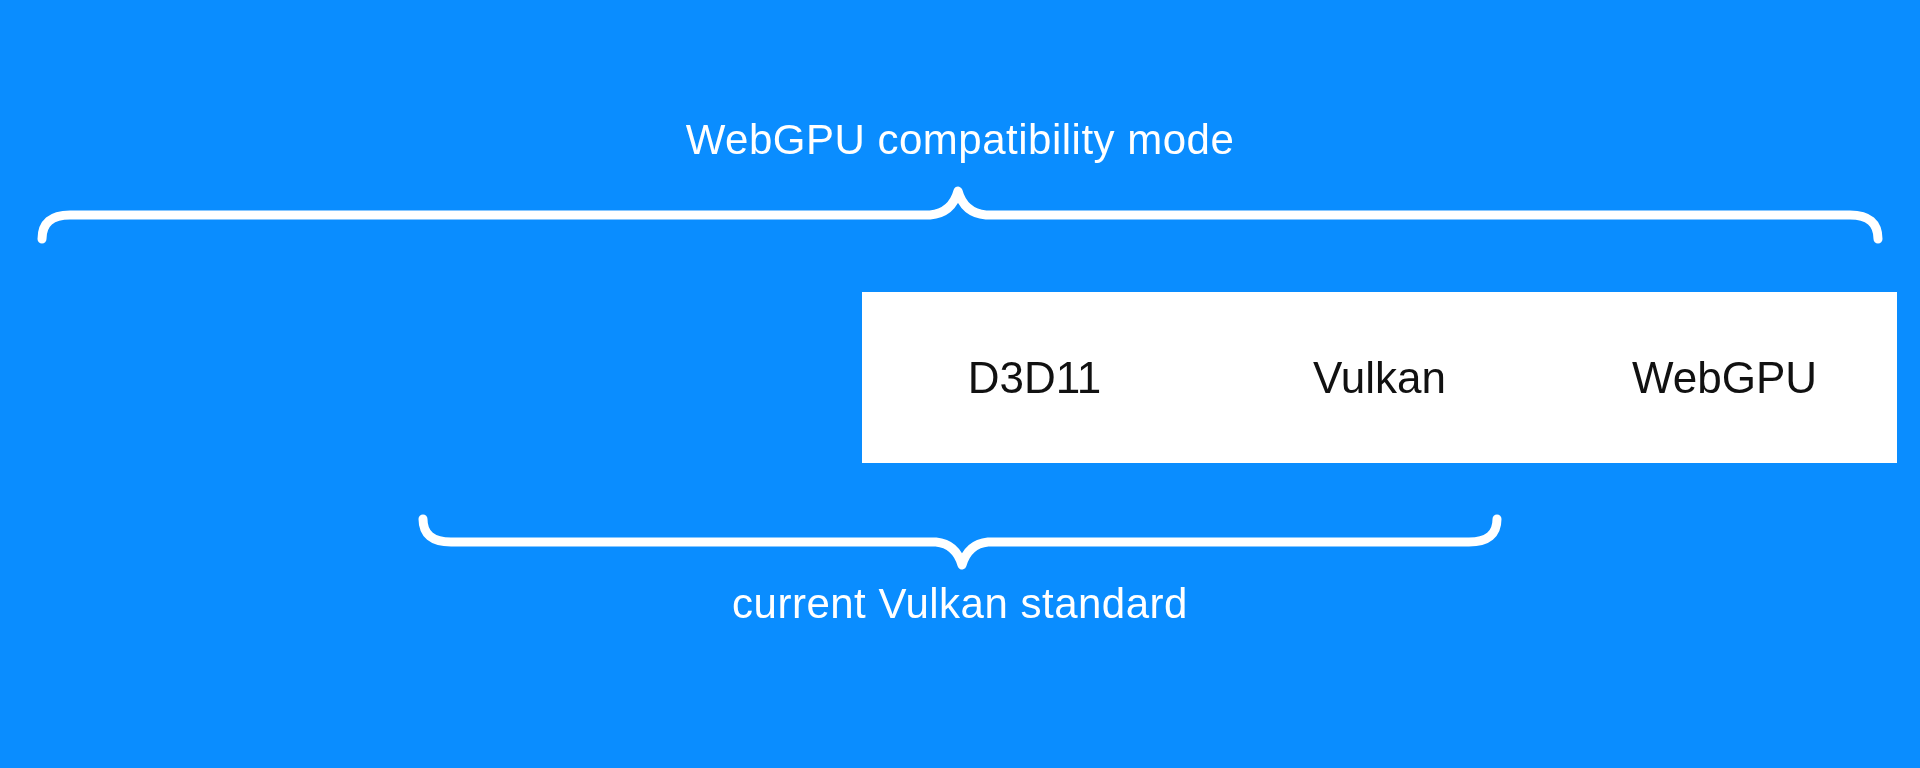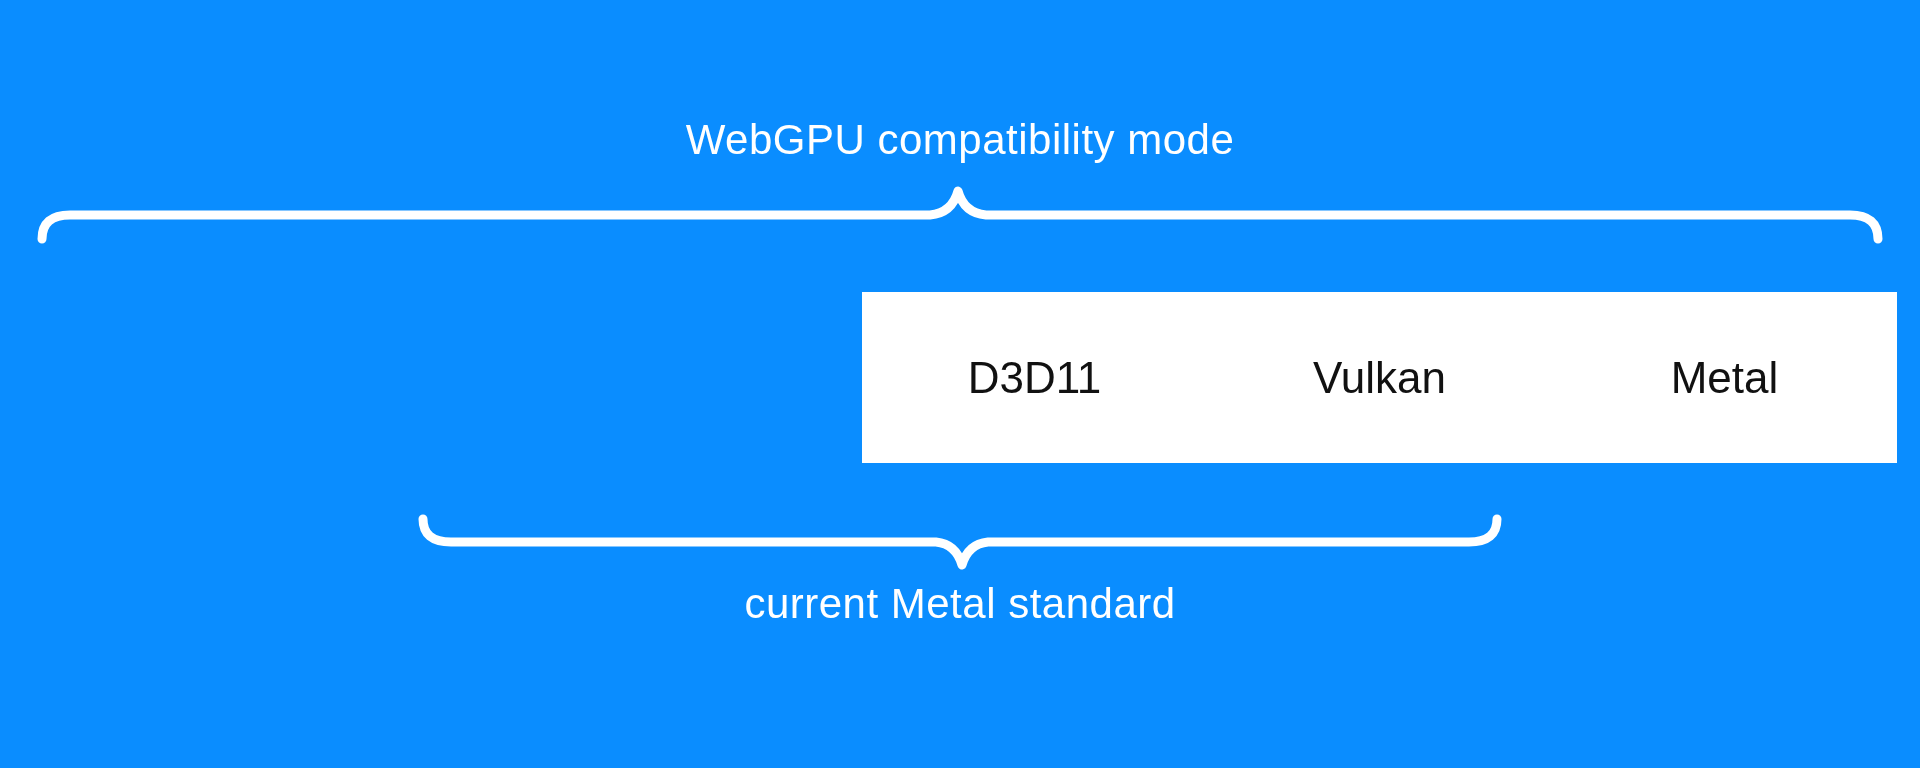--- a/index.html
+++ b/index.html
@@ -86,19 +86,19 @@
   </svg>
 
   <div class="boxes-row">
     <div class="backend-box">
       <span class="box-label">D3D11</span>
     </div>
     <div class="backend-box">
       <span class="box-label">Vulkan</span>
     </div>
     <div class="backend-box">
-      <span class="box-label">Metal</span>
+      <span class="box-label">WebGPU</span>
     </div>
   </div>
 
-  <div class="diagram-label bottom">current Metal standard</div>
+  <div class="diagram-label bottom">current Vulkan standard</div>
 
 </div>
 
 </body></html>

